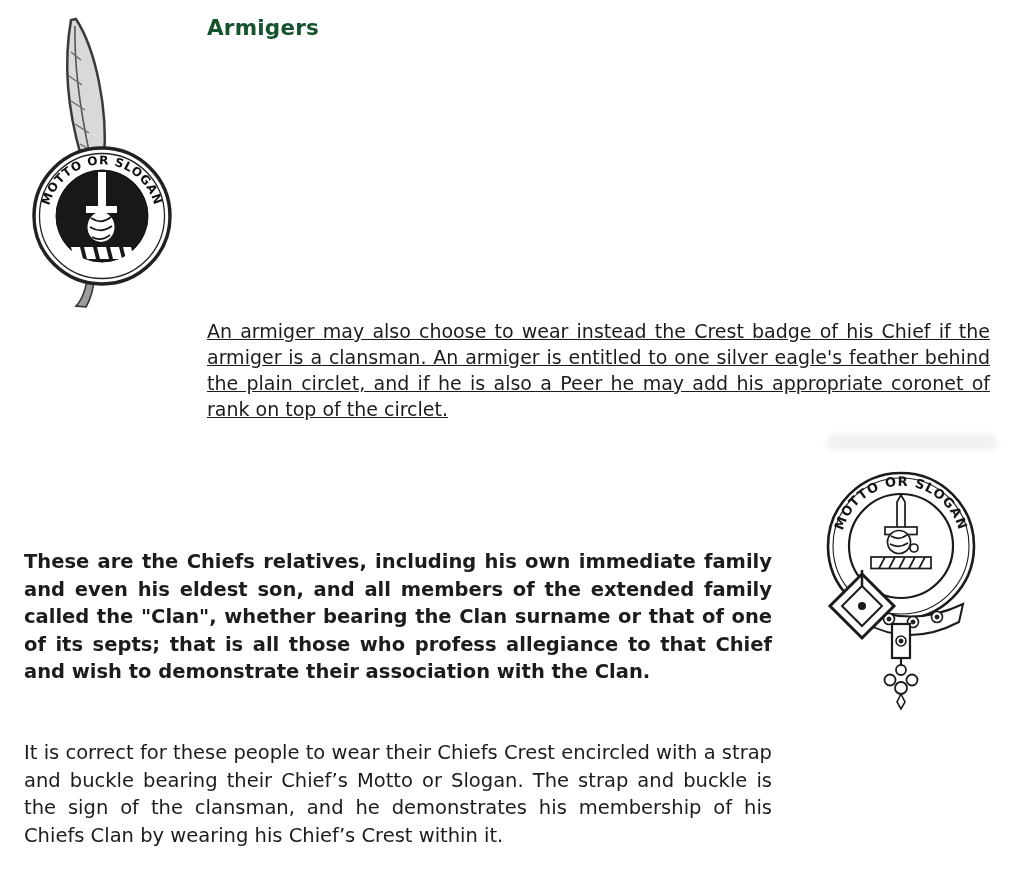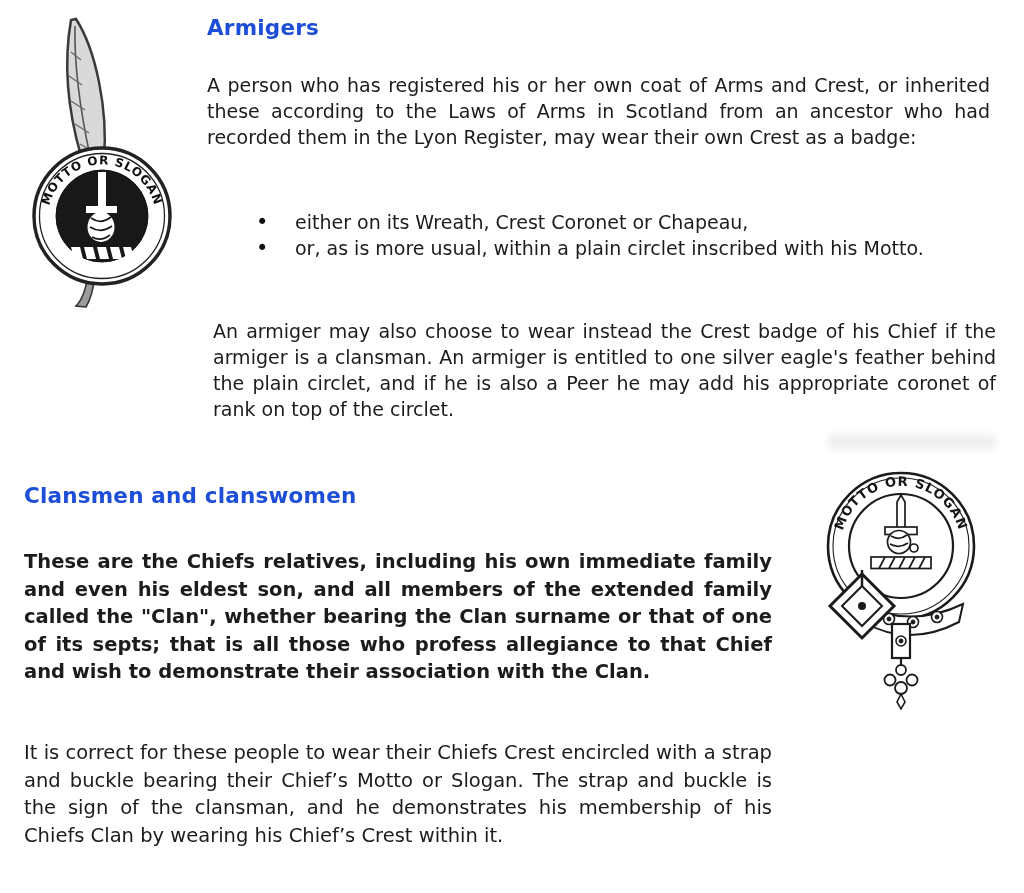--- a/index.html
+++ b/index.html
@@ -9,21 +9,21 @@
     background:#ffffff;
     font-family:"DejaVu Sans","Liberation Sans",sans-serif;
     color:#1a1a1a;
     overflow:hidden;
   }
   .abs{position:absolute;}
   h2.doc-heading{
     margin:0;
     font-size:21.5px;
     font-weight:bold;
-    color:#1d4ed8;
+    color:#14532d;
     letter-spacing:0.2px;
   }
   .para{
     margin:0;
     font-size:19px;
     line-height:26px;
     text-align:justify;
     text-align-last:left;
     color:#1c1c1c;
   }
@@ -98,30 +98,24 @@
           <path d="M73,241 l9,0 l3,12 l-9,0 Z"></path>
           <path d="M86,241 l9,0 l3,12 l-9,0 Z"></path>
           <path d="M99,241 l8,0 l3,12 l-8,0 Z"></path>
         </g>
       </g>
     </svg>
   </div>
 
   <div class="abs" style="left:207px;top:0;width:783px;height:440px;">
     <h2 class="doc-heading abs" style="left:0;top:15px;">Armigers</h2>
-    <p class="para abs" style="left:0;top:72px;width:783px;">A person who has registered his or her own coat of Arms and Crest, or inherited these according to the Laws of Arms in Scotland from an ancestor who had recorded them in the Lyon Register, may wear their own Crest as a badge:</p>
-    <ul class="bullets abs" style="left:0;top:209px;width:783px;box-sizing:border-box;">
-      <li>either on its Wreath, Crest Coronet or Chapeau,</li>
-      <li>or, as is more usual, within a plain circlet inscribed with his Motto.</li>
-    </ul>
-    <p class="para abs" style="left:6px;top:318px;width:783px;">An armiger may also choose to wear instead the Crest badge of his Chief if the armiger is a clansman. An armiger is entitled to one silver eagle's feather behind the plain circlet, and if he is also a Peer he may add his appropriate coronet of rank on top of the circlet.</p>
+    <p class="para abs" style="left:0;top:318px;width:783px;text-decoration:underline;">An armiger may also choose to wear instead the Crest badge of his Chief if the armiger is a clansman. An armiger is entitled to one silver eagle's feather behind the plain circlet, and if he is also a Peer he may add his appropriate coronet of rank on top of the circlet.</p>
   </div>
 
   <div class="abs sec2" style="left:24px;top:460px;width:748px;height:433px;">
-    <h2 class="doc-heading abs" style="left:0;top:23px;">Clansmen and clanswomen</h2>
     <p class="para abs" style="left:0;top:88px;width:748px;font-weight:bold;">These are the Chiefs relatives, including his own immediate family and even his eldest son, and all members of the extended family called the "Clan", whether bearing the Clan surname or that of one of its septs; that is all those who profess allegiance to that Chief and wish to demonstrate their association with the Clan.</p>
     <p class="para abs" style="left:0;top:279px;width:748px;">It is correct for these people to wear their Chiefs Crest encircled with a strap and buckle bearing their Chief’s Motto or Slogan. The strap and buckle is the sign of the clansman, and he demonstrates his membership of his Chiefs Clan by wearing his Chief’s Crest within it.</p>
   </div>
 
   <div class="abs figure" style="left:793px;top:418px;width:228px;height:300px;">
     <div class="scan-noise"></div>
     <svg width="228" height="300" viewBox="0 0 228 300">
 
       <g fill="none" stroke="#1b1b1b">
         <circle cx="108" cy="128" r="73" fill="#ffffff" stroke-width="2.6"></circle>

